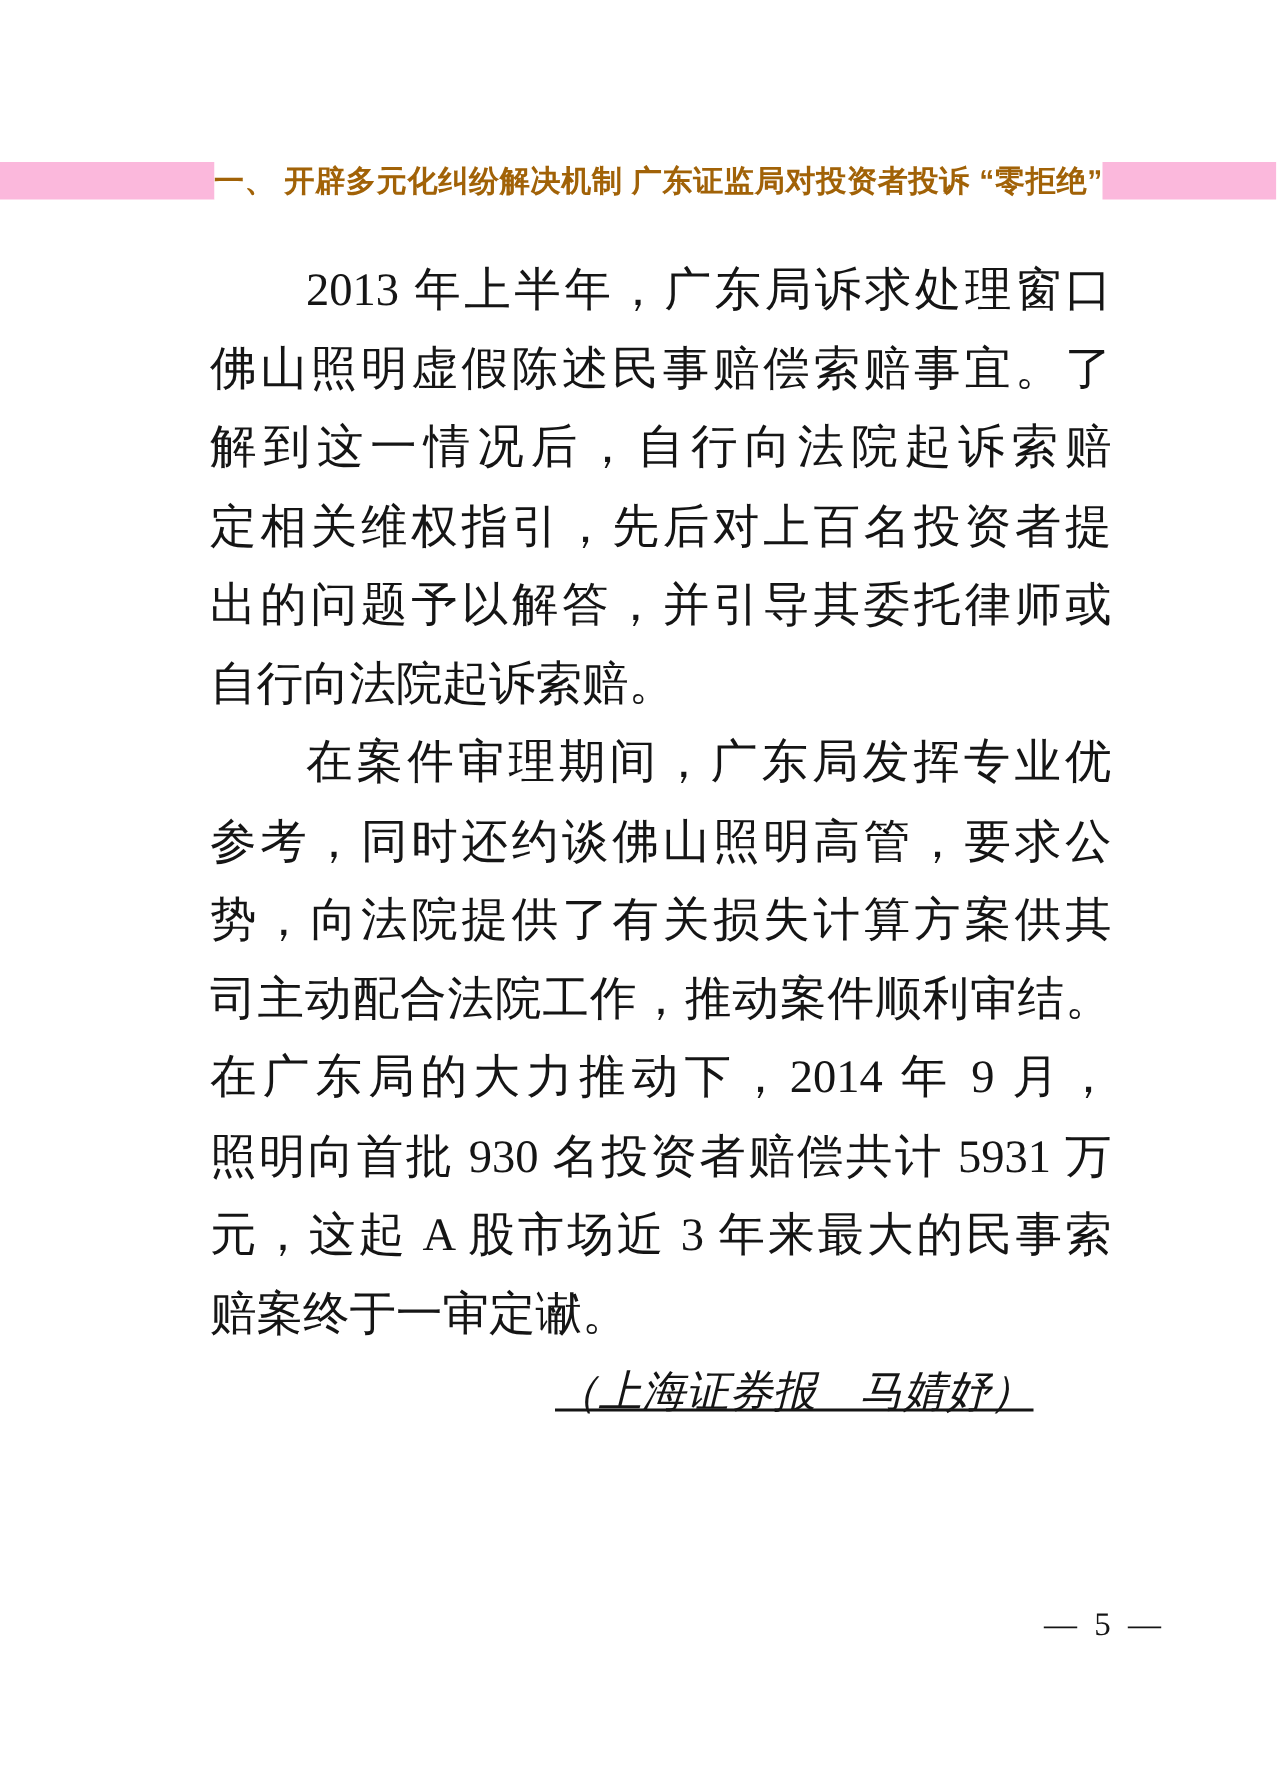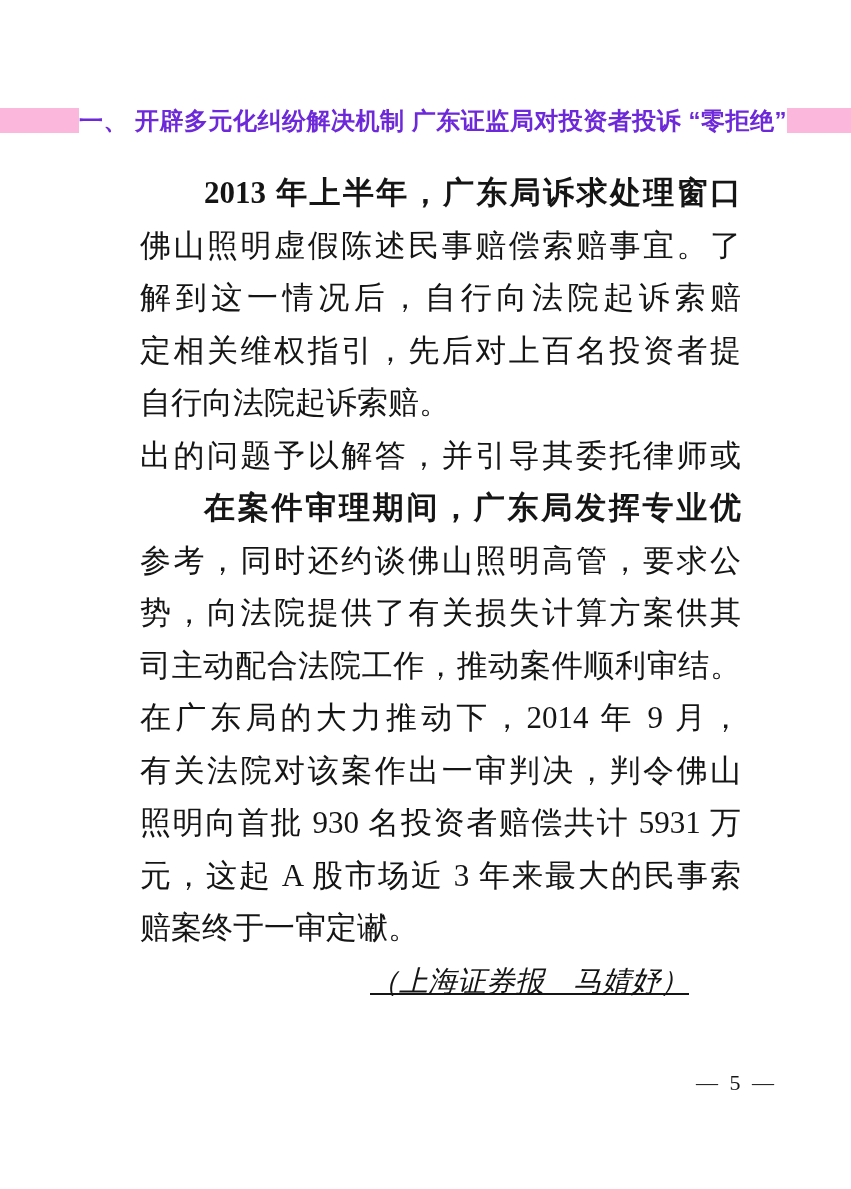--- a/index.html
+++ b/index.html
@@ -23,44 +23,44 @@
   }
   .pink-bar { background: #FBB8DC; }
   .pink-bar.left  { width: 143px; }
   .pink-bar.right { width: 116px; }
   .header-title {
     flex: 1;
     display: flex;
     align-items: center;
     justify-content: center;
     white-space: nowrap;
-    color: #6d28d9;
+    color: #a16207;
     font-weight: bold;
-    font-size: 24px;
+    font-size: 20px;
     letter-spacing: 0.5px;
     font-family: "Liberation Sans", "DejaVu Sans", sans-serif;
     background: #ffffff;
   }
   
   .body-text {
     position: absolute;
     left: 140px;
     top: 167px;
     width: 601px;
     color: #151515;
     font-size: 31px;
   }
   .line {
     height: 52.5px;
     line-height: 52.5px;
     overflow: hidden;
     text-align: justify;
     text-align-last: justify;
   }
-  .line.indent { text-indent: 64px; font-weight: bold; }
+  .line.indent { text-indent: 64px; }
   .line.short  { text-align: left; text-align-last: left; }
   .line.attribution {
     text-align: right;
     text-align-last: right;
     padding-right: 52px;
     box-sizing: border-box;
     font-size: 29px;
     font-style: italic;
     text-decoration: underline;
   }
@@ -84,28 +84,27 @@
     <div class="pink-bar left"></div>
     <div class="header-title">一、 开辟多元化纠纷解决机制 广东证监局对投资者投诉 “零拒绝”</div>
     <div class="pink-bar right"></div>
   </div>
 
   <div class="body-text">
     <div class="line indent">2013 年上半年，广东局诉求处理窗口</div>
     <div class="line">佛山照明虚假陈述民事赔偿索赔事宜。了</div>
     <div class="line">解到这一情况后，自行向法院起诉索赔</div>
     <div class="line">定相关维权指引，先后对上百名投资者提</div>
+    <div class="line">出的问题予以解答，并引导其委托律师或</div>
     <div class="line short">自行向法院起诉索赔。</div>
-    <div class="line">出的问题予以解答，并引导其委托律师或</div>
     <div class="line indent">在案件审理期间，广东局发挥专业优</div>
     <div class="line">参考，同时还约谈佛山照明高管，要求公</div>
     <div class="line">势，向法院提供了有关损失计算方案供其</div>
     <div class="line">司主动配合法院工作，推动案件顺利审结。</div>
     <div class="line">在广东局的大力推动下，2014 年 9 月，</div>
-    <div class="line">有关法院对该案作出一审判决，判令佛山</div>
     <div class="line">照明向首批 930 名投资者赔偿共计 5931 万</div>
     <div class="line">元，这起 A 股市场近 3 年来最大的民事索</div>
     <div class="line short">赔案终于一审定谳。</div>
     <div class="line attribution">（上海证券报　马婧妤）</div>
   </div>
 
   <div class="page-number">— 5 —</div>
 
 </div>
 

